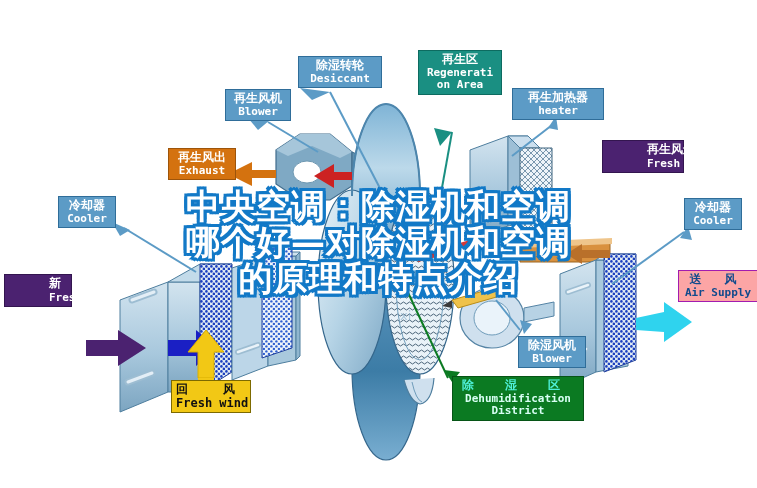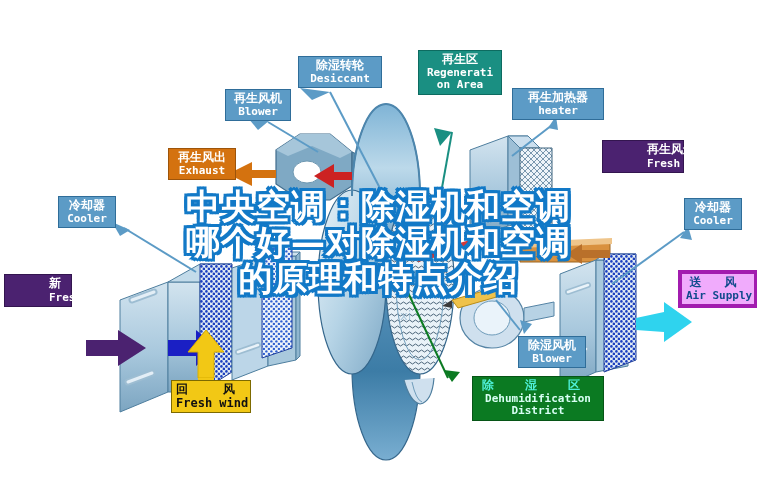--- a/index.html
+++ b/index.html
@@ -28,26 +28,26 @@
   .orange .cn{color:#ffffff;font-size:12px;}
   .orange .en{color:#ffffff;font-size:11px;margin-top:1px;}
 
   
   .purple{background:#4b2270;border:1px solid #33154f;padding-left:44px;}
   .purple .cn{color:#ffffff;font-size:12px;letter-spacing:10px;}
   .purple .en{color:#ffffff;font-size:11px;margin-top:2px;}
   .purple.nospace .cn{letter-spacing:0px;}
 
   
-  .cyan{background:#f0abfc;border:4px solid #a21caf;}
+  .cyan{background:#fca5a5;border:1px solid #a21caf;}
   .cyan .cn{color:#104a8c;font-size:12px;letter-spacing:10px;}
   .cyan .en{color:#104a8c;font-size:11px;margin-top:1px;}
 
   
-  .green{background:#0b7a22;border:1px solid #065516;margin-left:20px;}
+  .green{background:#0b7a22;border:1px solid #065516;}
   .green .cn{color:#4ff0d8;font-size:12px;letter-spacing:14px;}
   .green .en{color:#d8fff4;font-size:11px;margin-top:1px;}
 
   
   .yellow{background:#f2c815;border:1px solid #7d6a00;}
   .yellow .cn{color:#111111;font-size:12px;letter-spacing:16px;}
   .yellow .en{color:#111111;font-size:12px;margin-top:1px;}
 
   
   #overlay{position:absolute;left:0;top:188px;width:757px;text-align:center;pointer-events:none;}

